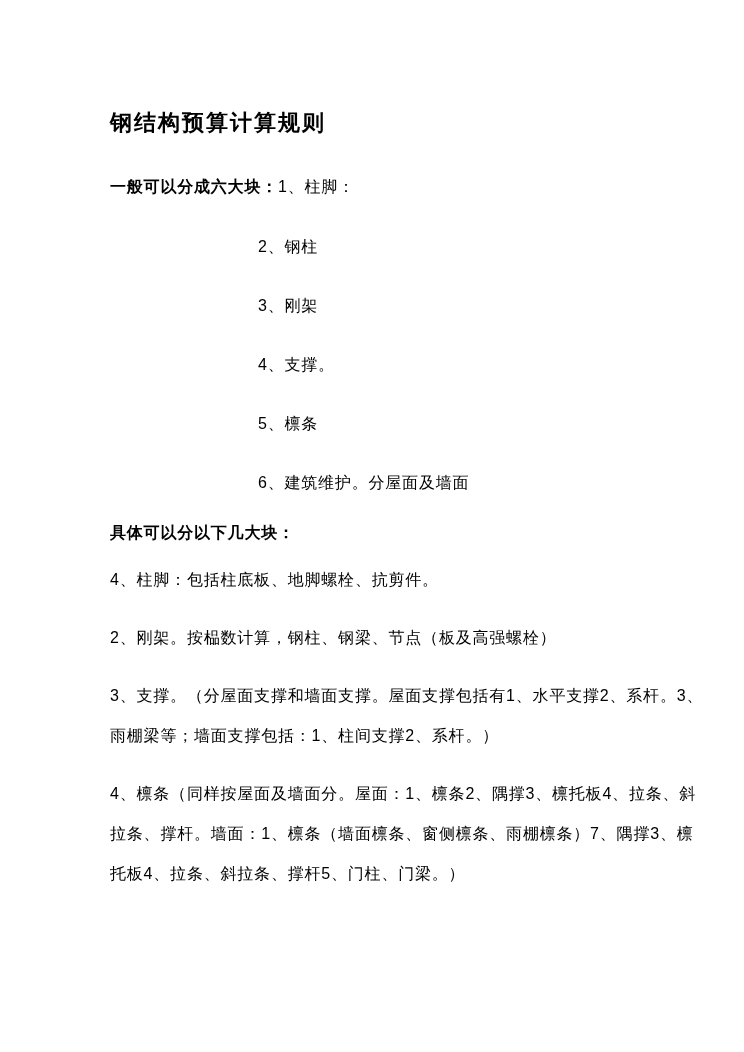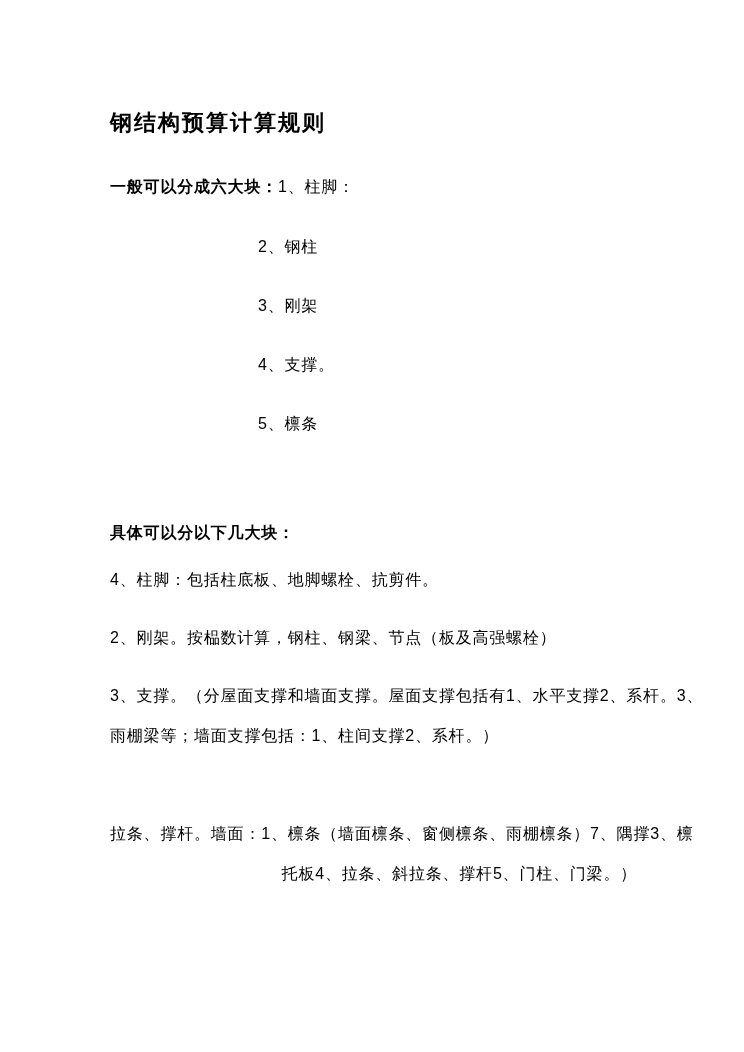--- a/index.html
+++ b/index.html
@@ -39,51 +39,53 @@
     .bold {
       font-weight: bold;
     }
     .indent {
       left: 258px;
       text-align: right;
     }
     .centered {
       left: 110px;
       width: 527px;
-      text-align: right;
+      text-align: left;
       white-space: nowrap;
     }
   </style>
 </head>
 <body>
 
 <div class="page">
 
   <h1 class="title">钢结构预算计算规则</h1>
 
   <p class="line" style="top:176px"><span class="bold">一般可以分成六大块：</span><span>1、柱脚：</span></p>
 
   <div class="line indent" style="top:236px">2、钢柱</div>
 
   <div class="line indent" style="top:295px">3、刚架</div>
 
   <div class="line indent" style="top:354px">4、支撑。</div>
 
   <div class="line indent" style="top:413px">5、檩条</div>
 
+  <div class="line indent" style="top:472px">6、建筑维护。分屋面及墙面</div>
 
   <div class="line bold" style="top:522px">具体可以分以下几大块：</div>
 
   <div class="line" style="top:569px">4、柱脚：包括柱底板、地脚螺栓、抗剪件。</div>
 
   <div class="line" style="top:627px">2、刚架。按榀数计算，钢柱、钢梁、节点（板及高强螺栓）</div>
 
   <div class="line" style="top:685px">3、支撑。（分屋面支撑和墙面支撑。屋面支撑包括有1、水平支撑2、系杆。3、</div>
 
   <div class="line" style="top:725px">雨棚梁等；墙面支撑包括：1、柱间支撑2、系杆。）</div>
 
+  <div class="line" style="top:783px">4、檩条（同样按屋面及墙面分。屋面：1、檩条2、隅撑3、檩托板4、拉条、斜</div>
 
   <div class="line" style="top:823px">拉条、撑杆。墙面：1、檩条（墙面檩条、窗侧檩条、雨棚檩条）7、隅撑3、檩</div>
 
   <div class="line centered" style="top:863px">托板4、拉条、斜拉条、撑杆5、门柱、门梁。）</div>
 
 
 </div>
 
 </body></html>

